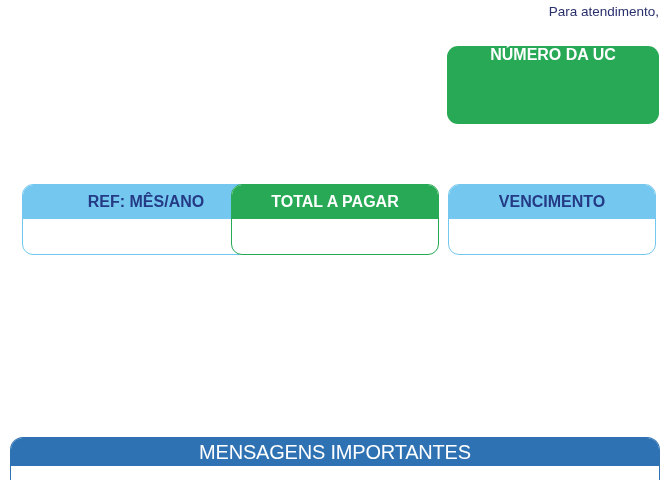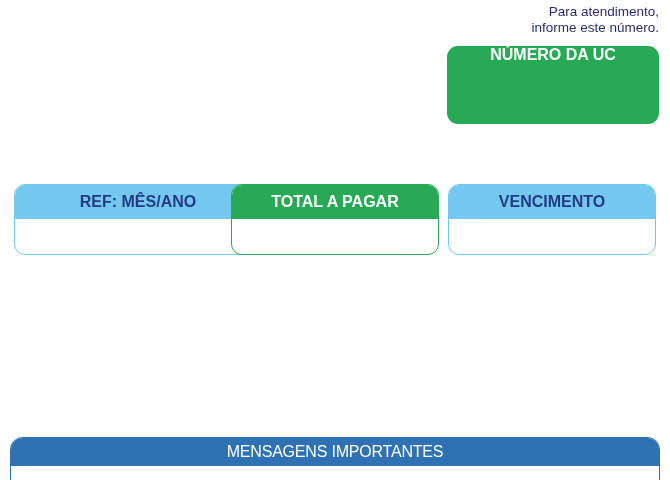--- a/index.html
+++ b/index.html
@@ -88,41 +88,40 @@
       border-bottom: none;
       border-radius: 13px 13px 0 0;
       box-sizing: border-box;
       overflow: hidden;
       background: #ffffff;
     }
     .messages-header {
       height: 28px;
       background: #2e72b3;
       color: #ffffff;
-      font-size: 16px;
+      font-size: 20px;
       display: flex;
       align-items: center;
       justify-content: center;
       letter-spacing: -0.2px;
     }
   </style>
 </head>
 <body>
 
 <div class="instructions">
   <div>Para atendimento,</div>
-  <div>informe este número.</div>
 </div>
 
 <div class="uc-box">
   <div class="uc-title">NÚMERO DA UC</div>
   <div class="uc-value"></div>
 </div>
 
-<div class="card blue" style="left:14px; width:248px;">
+<div class="card blue" style="left:22px; width:248px;">
   <div class="card-header">REF: MÊS/ANO</div>
   <div class="card-body"></div>
 </div>
 
 <div class="card green" style="left:231px; width:208px;">
   <div class="card-header">TOTAL A PAGAR</div>
   <div class="card-body"></div>
 </div>
 
 <div class="card blue" style="left:448px; width:208px;">

